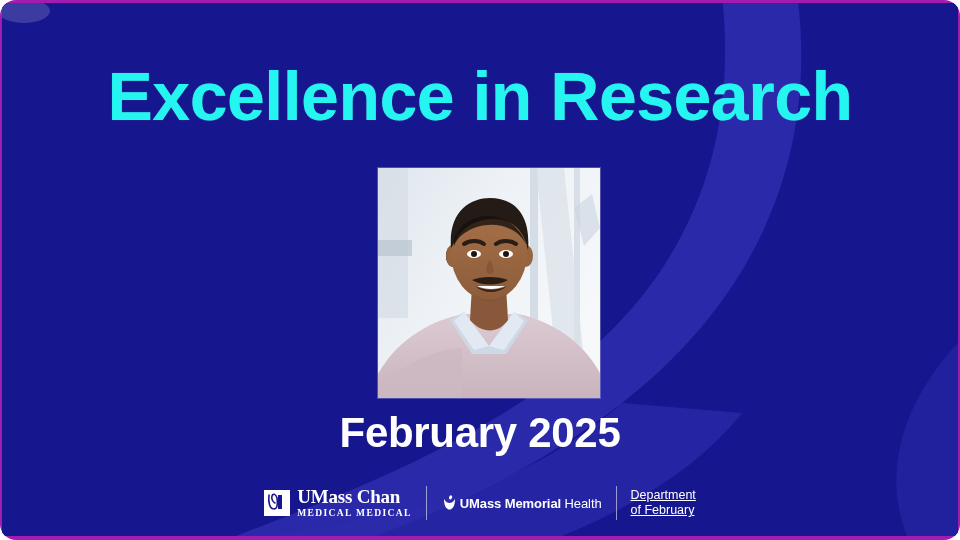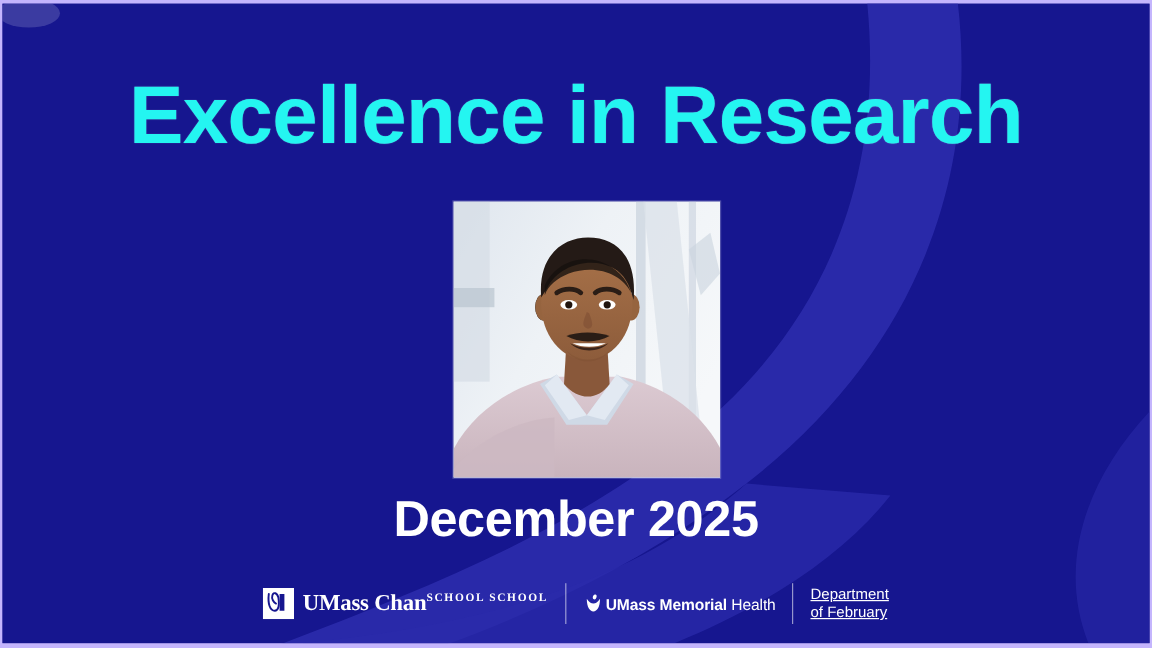--- a/index.html
+++ b/index.html
@@ -12,22 +12,23 @@
     height: 540px;
     overflow: hidden;
     font-family: "Liberation Sans", sans-serif;
   }
 
   
   .slide {
     position: relative;
     width: 960px;
     height: 540px;
-    background: #c4b5fd;
-    overflow: hidden;
+    background: #a21caf;
+    overflow: hidden;
+    border-radius: 16px;
   }
   .slide-canvas {
     position: absolute;
     left: 2px;
     top: 3px;
     width: 956px;
     height: 533px;
     background: #16168f;
     overflow: hidden;
   }
@@ -126,21 +127,21 @@
     align-items: center;
     gap: 7px;
   }
   .chan-mark {
     width: 26px;
     height: 26px;
     flex: 0 0 auto;
   }
   .chan-words {
     display: flex;
-    flex-direction: row;
+    flex-direction: column;
     justify-content: center;
     line-height: 1;
   }
   .chan-name {
     font-family: "Liberation Serif", serif;
     font-size: 19px;
     font-weight: bold;
     color: #ffffff;
     letter-spacing: -0.2px;
     line-height: 1.05;
@@ -289,39 +290,39 @@
           <path d="M94 112 C 103 108, 120 108, 130 112 C 120 118, 104 118, 94 112Z" fill="#2a1d16"></path>
 
           <path d="M97 118 C 106 126, 120 126, 129 118 C 120 123, 106 123, 97 118 Z" fill="#3a241a"></path>
           <path d="M99 118 C 107 122, 119 122, 127 118 Z" fill="#ffffff"></path>
 
           <path d="M94 124 C 104 134, 120 134, 130 124 C 122 136, 102 136, 94 124 Z" fill="#7c4c31" opacity="0.35"></path>
         </g>
       </svg>
     </div>
 
-    <div class="date">December 2025</div>
+    <div class="date">February 2025</div>
 
     <div class="logo-bar">
 
       <div class="logo-block">
         <div class="chan-logo">
           <span class="chan-mark">
             <svg viewBox="0 0 26 26" xmlns="http://www.w3.org/2000/svg" aria-hidden="true">
               <rect x="0" y="0" width="26" height="26" fill="#ffffff"></rect>
               <path d="M5 5 C 4 13, 6 19, 10 19 C 13 19, 14 15, 13 8
                        C 12 4, 9 3, 8 6 C 7 9, 9 12, 11 13" stroke="#16168f" stroke-width="1.6" fill="none" stroke-linecap="round"></path>
               <path d="M14 5 L 18 5 L 18 19 L 14 19 Z" fill="#16168f"></path>
               <path d="M19 5 L 22 5 L 22 19 L 19 19 Z" fill="#16168f" opacity="0.0"></path>
               <path d="M2 20 L 24 20 L 24 22 L 2 22 Z" fill="#ffffff"></path>
             </svg>
           </span>
           <span class="chan-words">
             <span class="chan-name">UMass Chan</span>
-            <span class="chan-sub">SCHOOL SCHOOL</span>
+            <span class="chan-sub">MEDICAL MEDICAL</span>
           </span>
         </div>
       </div>
 
       <div class="logo-divider"></div>
 
       <div class="logo-block">
         <div class="memorial-logo">
           <span class="memorial-mark">
             <svg viewBox="0 0 17 17" xmlns="http://www.w3.org/2000/svg" aria-hidden="true">

